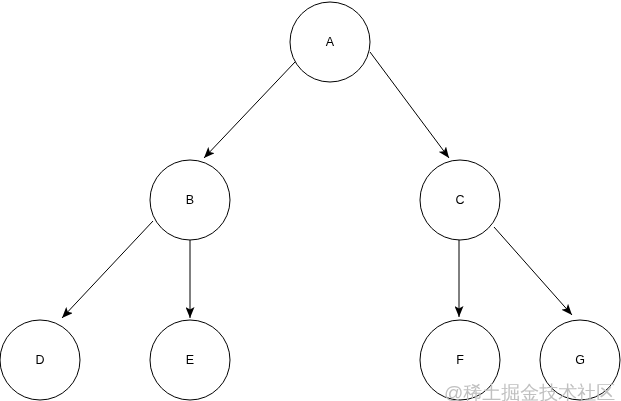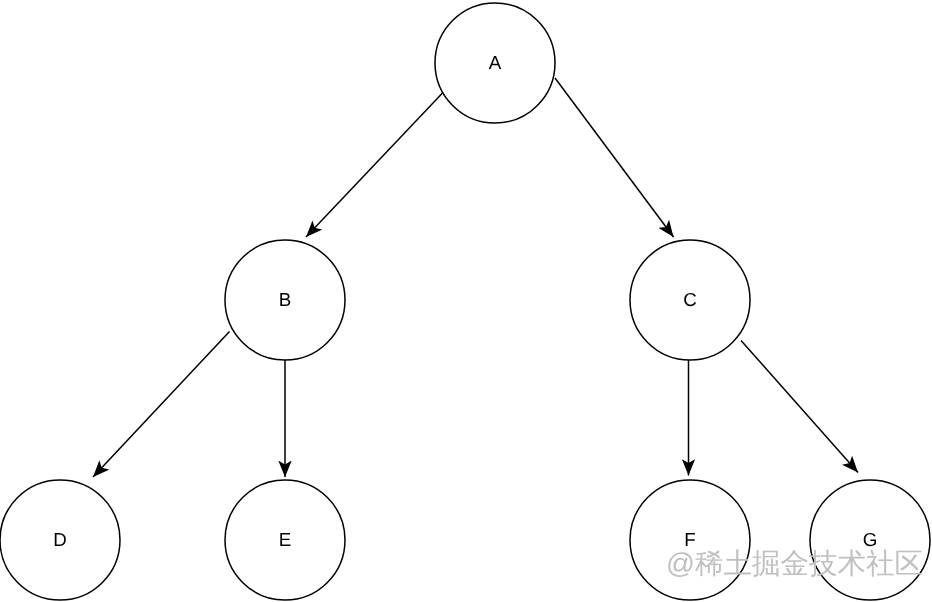--- a/index.html
+++ b/index.html
@@ -71,14 +71,14 @@
       </g>
       <g>
         <circle cx="460" cy="360" r="40" fill="#ffffff" stroke="#000000" stroke-width="1"></circle>
         <text x="460" y="360" text-anchor="middle" dominant-baseline="central" fill="#000000" font-size="12.5" font-family="&quot;Liberation Sans&quot;, sans-serif">F</text>
       </g>
       <g>
         <circle cx="580" cy="360" r="40" fill="#ffffff" stroke="#000000" stroke-width="1"></circle>
         <text x="580" y="360" text-anchor="middle" dominant-baseline="central" fill="#000000" font-size="12.5" font-family="&quot;Liberation Sans&quot;, sans-serif">G</text>
       </g>
     </svg>
-  <div id="watermark" style="color: rgb(192, 192, 192);">@稀土掘金技术社区</div>
+  <div id="watermark" style="color: rgb(192, 192, 192); margin-top: 16px;">@稀土掘金技术社区</div>
 </div>
 
 </body></html>

